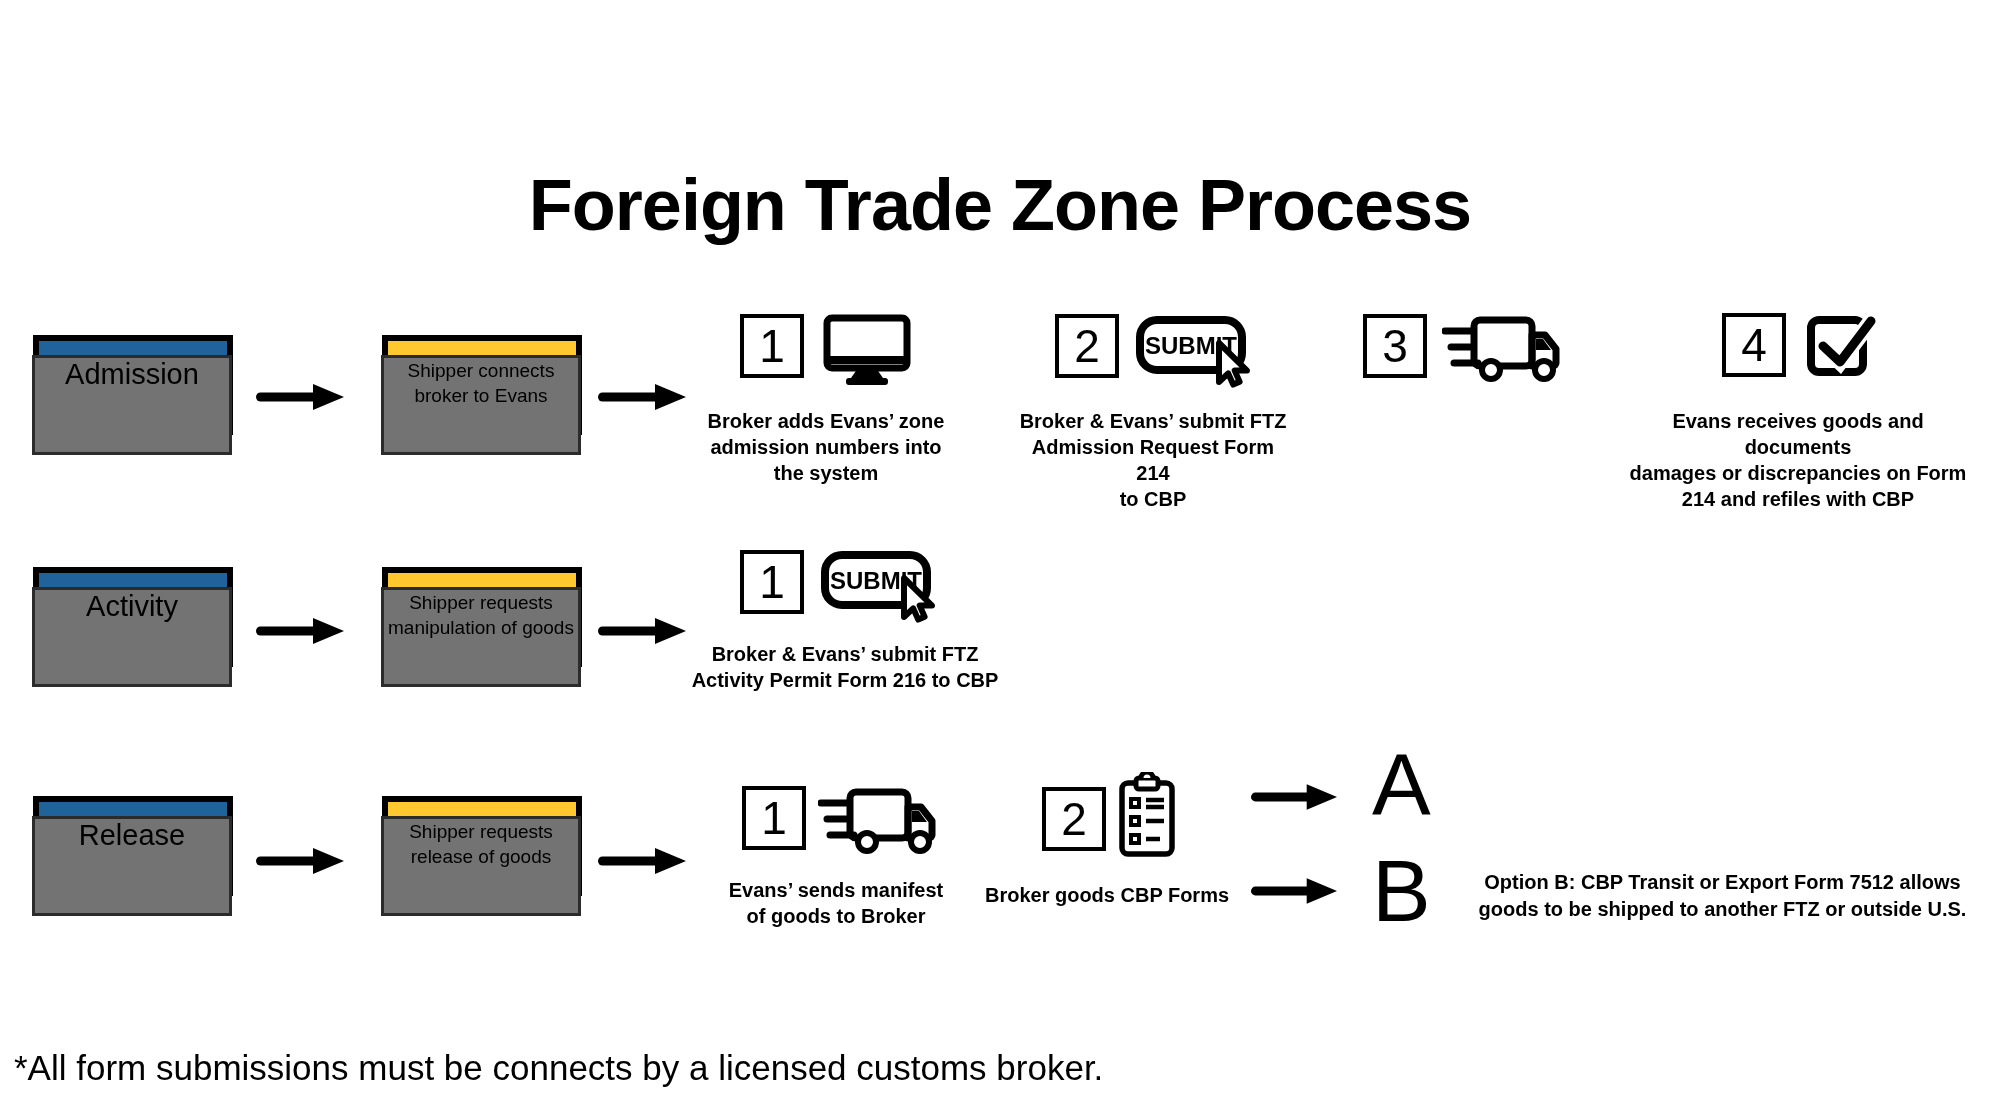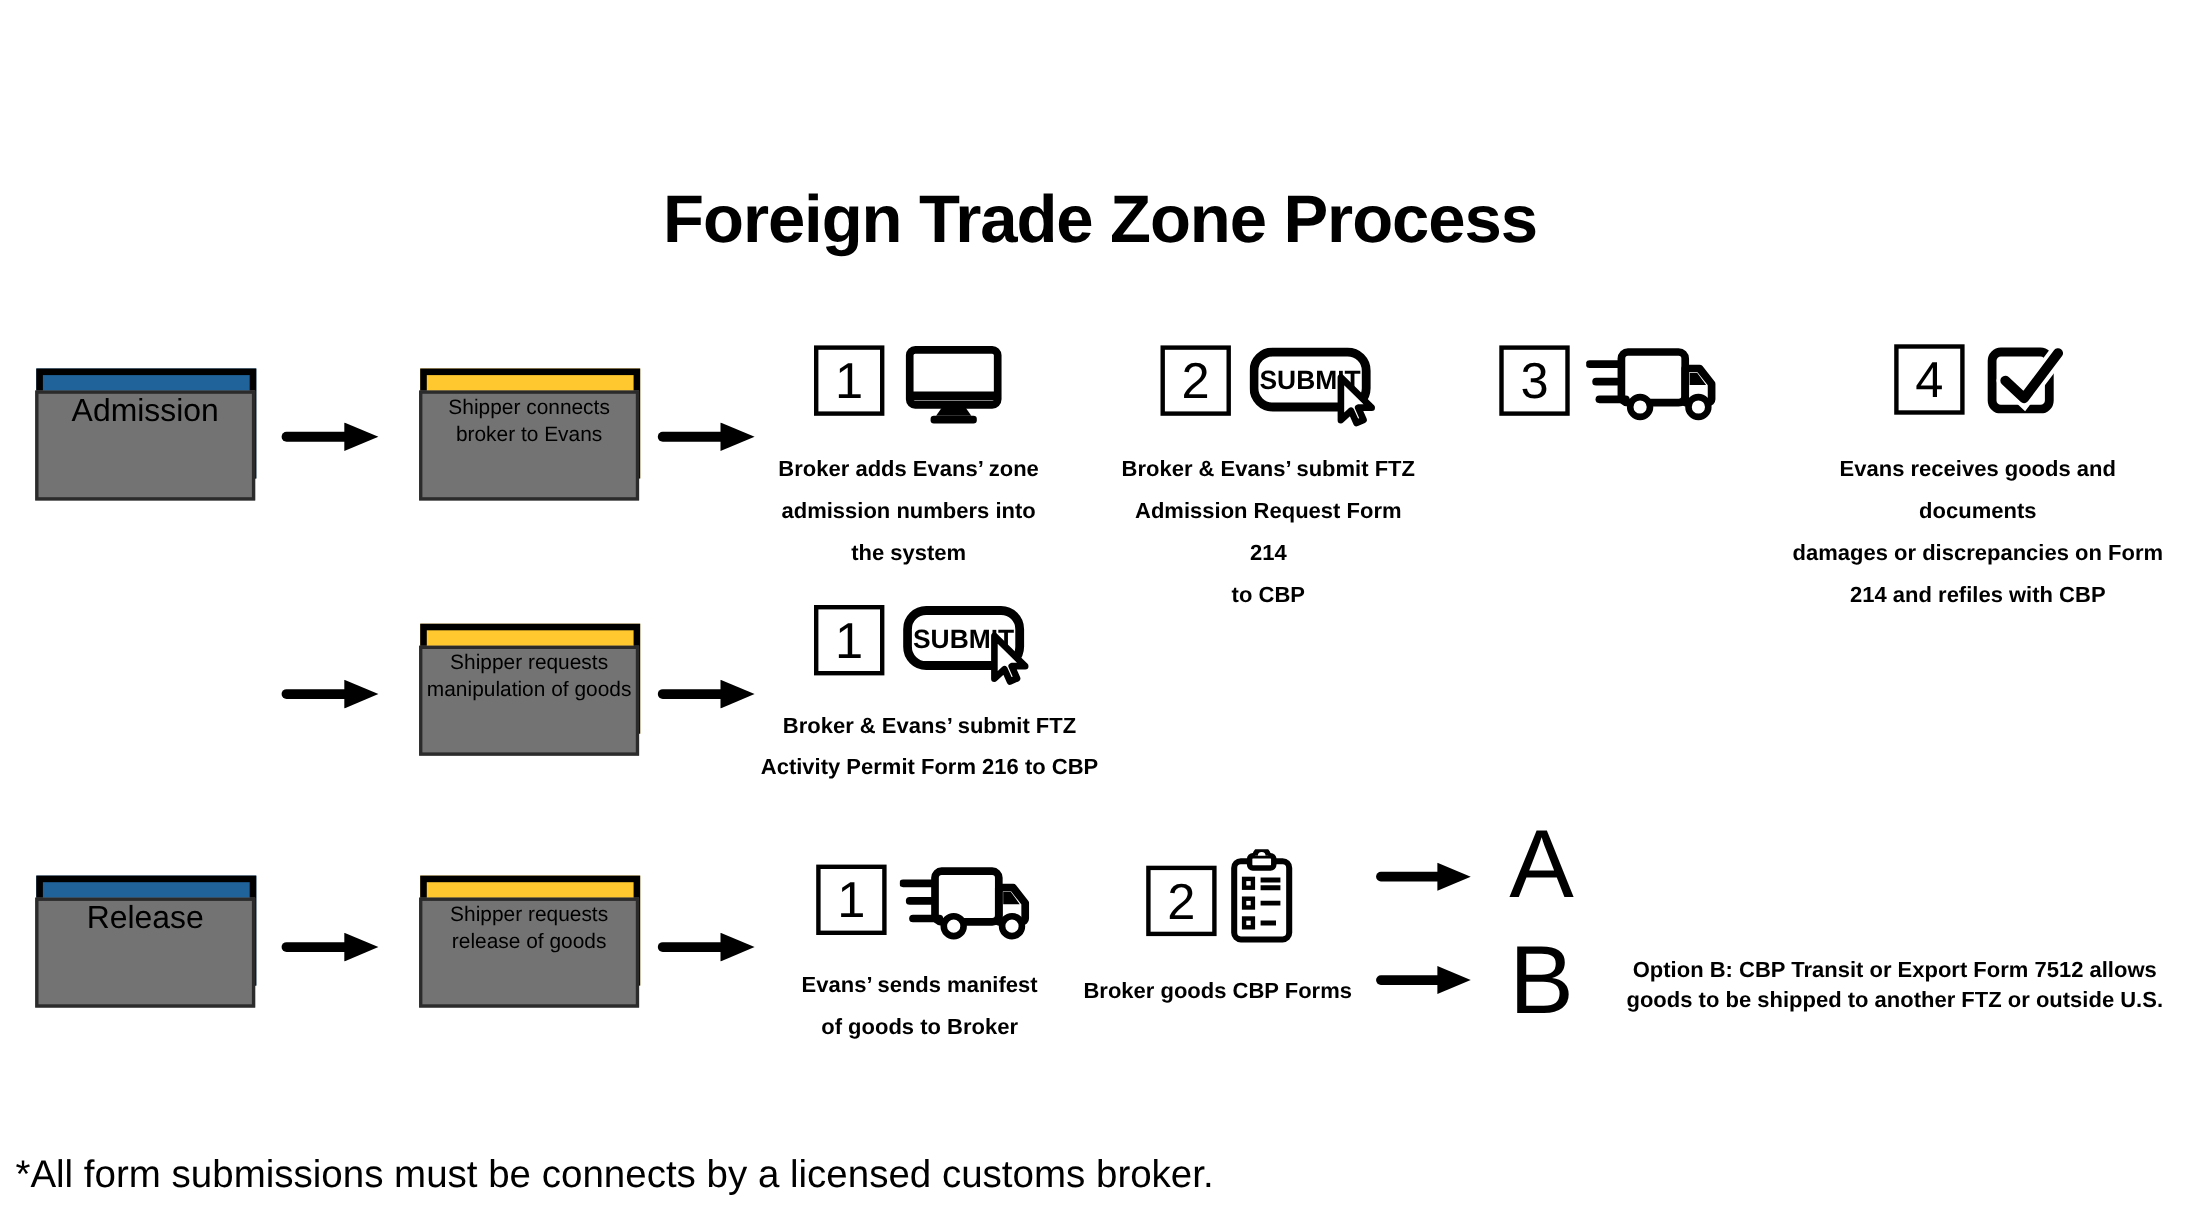--- a/index.html
+++ b/index.html
@@ -1,37 +1,37 @@
 <!DOCTYPE html>
 <html><head>
 <meta charset="utf-8">
 <style>
   html,body{margin:0;padding:0;background:#fff;}
   .page{position:relative;width:2000px;height:1111px;background:#ffffff;overflow:hidden;
         font-family:"Liberation Sans",sans-serif;color:#000;}
   .abs{position:absolute;}
   .title{position:absolute;left:0;right:0;top:164px;text-align:center;
-         font-size:61px;font-weight:bold;letter-spacing:-1px;}
+         font-size:72px;font-weight:bold;letter-spacing:-1px;}
   
   .stack{position:absolute;width:216px;height:124px;}
   .card-back{position:absolute;left:13px;top:0;width:200px;height:100px;
              border:6px solid #000;box-sizing:border-box;}
   .back-blue{background:#20639B;}
   .back-yellow{background:#FFC82E;}
   .card-front{position:absolute;left:12px;top:20px;width:200px;height:100px;
               background:#737373;border:3px solid #2b2b2b;box-sizing:border-box;
               display:flex;align-items:flex-start;justify-content:center;text-align:center;}
   .stage-label{font-size:29px;}
   .request-label{font-size:19px;line-height:25px;white-space:pre-line;}
   
   .numbox{position:absolute;width:64px;height:64px;border:4px solid #000;box-sizing:border-box;
           background:#fff;display:flex;align-items:center;justify-content:center;
           font-size:46px;}
   
-  .caption{position:absolute;font-weight:bold;font-size:20px;line-height:38px;
+  .caption{position:absolute;font-weight:bold;font-size:20px;line-height:26px;
            text-align:center;white-space:pre-line;}
   .option-letter{position:absolute;font-size:88px;line-height:88px;font-weight:400;}
   .option-text{position:absolute;width:545px;font-weight:bold;font-size:20px;
                line-height:27px;text-align:center;white-space:pre-line;}
   .footnote{position:absolute;left:14px;top:1048px;font-size:35px;}
   svg{display:block;}
 </style>
 </head>
 <body>
 
@@ -120,20 +120,26 @@
     <svg width="70" height="68" viewBox="0 0 70 68">
       <rect x="5" y="12" width="52" height="52" rx="8" fill="none" stroke="#000" stroke-width="8"></rect>
       <path d="M17 38 L34 54 L65 13" fill="none" stroke="#fff" stroke-width="16" stroke-linecap="round"></path>
       <path d="M17 38 L34 54 L65 13" fill="none" stroke="#000" stroke-width="9" stroke-linecap="round" stroke-linejoin="round"></path>
     </svg>
   </div>
   <div class="caption" style="left:1618px;top:408px;width:360px">Evans receives goods and documents
 damages or discrepancies on Form
 214 and refiles with CBP</div>
 
+  <div class="stack" style="left:20px;top:567px">
+    <div class="card-back back-blue"></div>
+    <div class="card-front">
+      <span class="stage-label">Activity</span>
+    </div>
+  </div>
 
   <div class="abs" style="left:255px;top:618px">
     <svg width="90" height="26" viewBox="0 0 90 26">
         <rect x="1" y="8.5" width="62" height="9" rx="4.5" fill="#000"></rect>
         <polygon points="58,0 89,13 58,26" fill="#000"></polygon>
       </svg>
   </div>
 
   <div class="stack" style="left:369px;top:567px">
     <div class="card-back back-yellow"></div>

